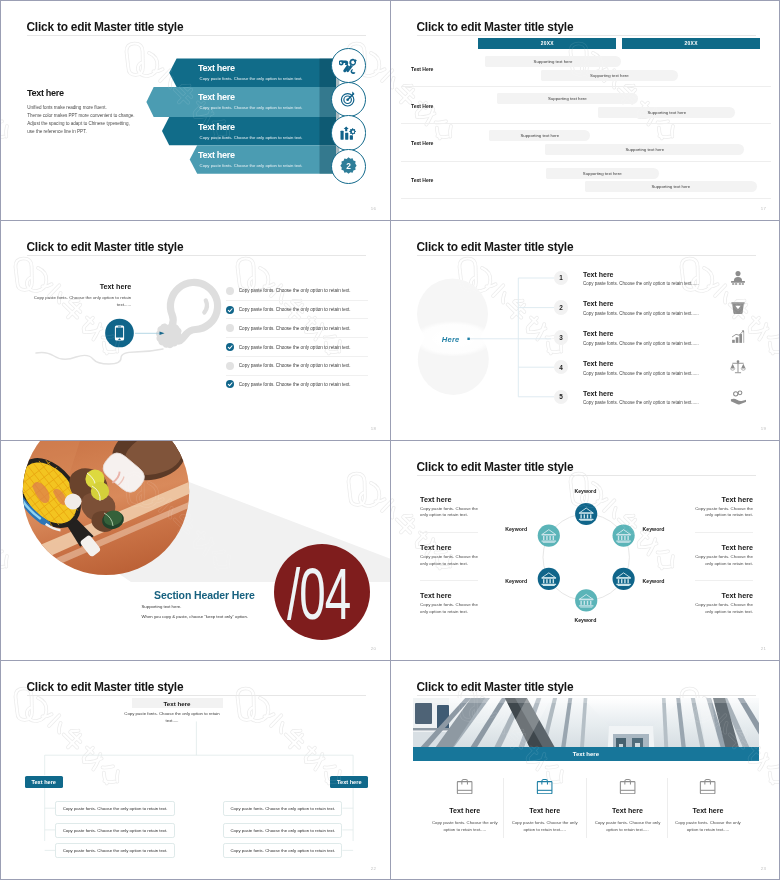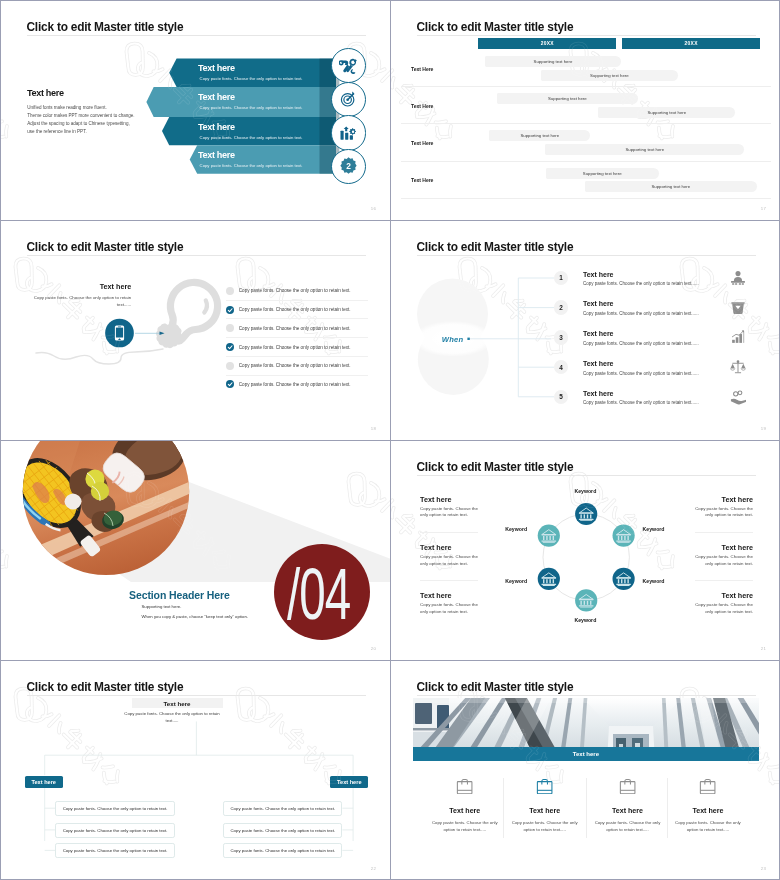--- a/index.html
+++ b/index.html
@@ -39,21 +39,21 @@
 
 
   
   .s4 .numc{position:absolute;width:14.6px;height:14.6px;border-radius:50%;background:#f2f2f2;display:flex;align-items:center;justify-content:center;font-size:6.4px;font-weight:bold;color:#1c1c1c}
   .s4 .it{position:absolute;left:191.9px;font-size:7px;font-weight:bold;color:#161616;white-space:nowrap}
   .s4 .id{position:absolute;left:191.9px;font-size:4.5px;color:#464646;white-space:nowrap}
   .s4 .ct{position:absolute;font-size:7.6px;font-weight:bold;font-style:italic;color:#1f7fa5;letter-spacing:0.2px}
 
 
   
-  .s5 .sh{position:absolute;left:128px;top:148px;font-size:10.5px;font-weight:bold;color:#17617f;letter-spacing:-0.1px;white-space:nowrap}
+  .s5 .sh{position:absolute;left:153px;top:148px;font-size:10.5px;font-weight:bold;color:#17617f;letter-spacing:-0.1px;white-space:nowrap}
   .s5 .ss{position:absolute;left:140.5px;top:163px;font-size:4.3px;color:#333;white-space:nowrap}
   .s5 .sn{position:absolute;left:140.5px;top:172.5px;font-size:4.3px;color:#333;white-space:nowrap}
   .s5 .num{position:absolute;left:273.3px;top:103.3px;width:96px;height:96px;border-radius:50%;background:#7f1d1d}
   .s5 .num span{position:absolute;left:13.2px;top:13.5px;font-size:72px;color:#eef4f6;font-weight:normal;letter-spacing:-1.5px;line-height:72px;font-family:"Liberation Sans",sans-serif;transform:scaleX(0.66);transform-origin:left top;display:inline-block;white-space:nowrap}
 
 
   
   .s6 .lt{position:absolute;left:29.1px;font-size:7.2px;font-weight:bold;color:#161616;white-space:nowrap}
   .s6 .ld{position:absolute;left:29.1px;width:62px;font-size:4.4px;color:#4a4a4a;line-height:6.4px}
   .s6 .rt{position:absolute;right:28px;font-size:7.2px;font-weight:bold;color:#161616;text-align:right;white-space:nowrap}
@@ -423,21 +423,21 @@
         </defs>
       <ellipse cx="62" cy="117.8" rx="41" ry="18" fill="url(#blobfade)"></ellipse>
       <line x1="127.3" y1="57" x2="127.3" y2="175.8" stroke="#dbe9ef" stroke-width="0.9"></line>
       <line x1="78" y1="117.8" x2="160" y2="117.8" stroke="#dbe9ef" stroke-width="0.9"></line>
       <rect x="76.4" y="116.6" width="2.4" height="2.4" fill="#1f7fa5"></rect>
       <line x1="127.3" y1="57" x2="163" y2="57" stroke="#dbe9ef" stroke-width="0.9"></line>
       <line x1="127.3" y1="86.6" x2="163" y2="86.6" stroke="#dbe9ef" stroke-width="0.9"></line>
       <line x1="127.3" y1="146.2" x2="163" y2="146.2" stroke="#dbe9ef" stroke-width="0.9"></line>
       <line x1="127.3" y1="175.8" x2="163" y2="175.8" stroke="#dbe9ef" stroke-width="0.9"></line>
     </svg>
-    <div class="ct" style="left:50.8px;top:113.5px">When</div>
+    <div class="ct" style="left:50.8px;top:113.5px">Here</div>
     <div class="numc" style="left:162.7px;top:49.7px">1</div>
     <div class="it" style="top:49.8px">Text here</div>
     <div class="id" style="top:60.4px">Copy paste fonts. Choose the only option to retain text......</div>
     <svg width="16" height="16" viewBox="0 0 24 24" style="position:absolute;left:339px;top:49.0px">
         <g fill="#8d8d8d">
           <circle cx="12" cy="5.4" r="3.8"></circle>
           <path d="M5.8 16.8 q0 -6.2 6.2 -6.2 q6.2 0 6.2 6.2 z"></path>
           <rect x="1.6" y="16.4" width="20.8" height="2.8" rx="0.6"></rect>
           <rect x="3.2" y="19.8" width="3.2" height="2.4" rx="0.4"></rect>
           <rect x="7.6" y="19.8" width="3.2" height="2.4" rx="0.4"></rect>

